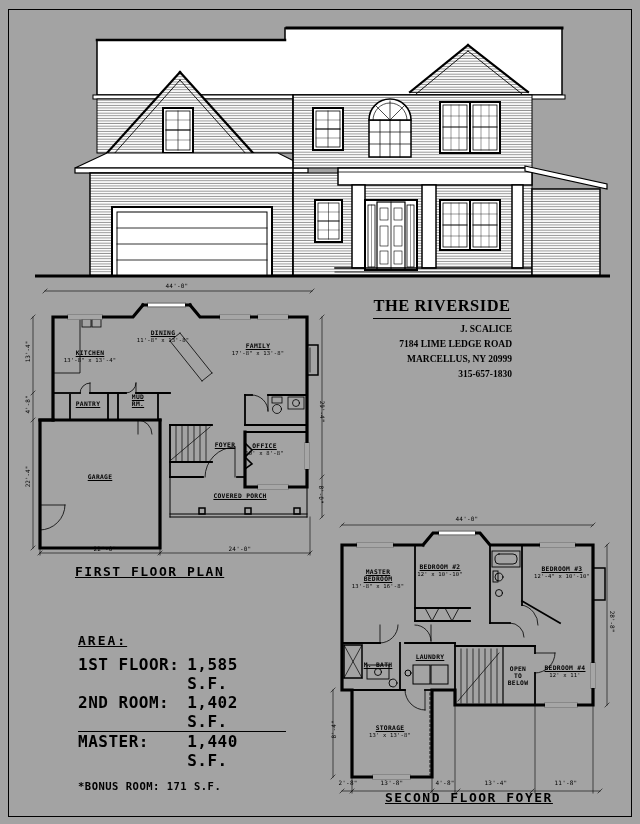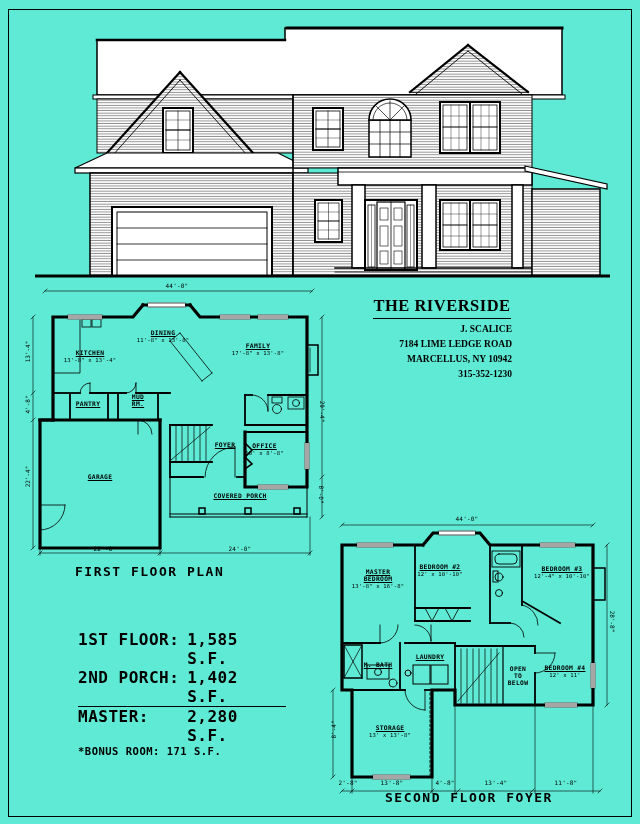--- a/index.html
+++ b/index.html
@@ -1,44 +1,44 @@
 <!DOCTYPE html>
 <html><head>
 <meta charset="utf-8">
 <style>
   html,body{margin:0;padding:0;background:#e8e8e8;}
-  .sheet{position:relative;width:640px;height:824px;background:#5eead4;color:#000;
+  .sheet{position:relative;width:640px;height:824px;background:#a3a3a3;color:#000;
          font-family:"DejaVu Sans Mono",monospace;overflow:hidden;}
   .abs{position:absolute;}
   .frame{position:absolute;left:8px;top:9px;width:622px;height:806px;border:1px solid #000;}
   
   .plan{position:absolute;}
   .room-label{position:absolute;text-align:center;line-height:1.15;}
   .room-label .nm{display:block;font-size:6.3px;font-weight:bold;letter-spacing:.3px;
                   text-decoration:underline;white-space:pre-line;}
   .room-label .dm{display:block;font-size:5.5px;letter-spacing:.2px;margin-top:1px;white-space:nowrap;}
   .dim{position:absolute;font-size:6px;letter-spacing:.2px;text-align:center;white-space:nowrap;}
   .vdim{position:absolute;font-size:6px;width:40px;text-align:center;white-space:nowrap;}
   .rot90{transform:rotate(90deg);}
   .rotm90{transform:rotate(-90deg);}
   .plan-title{position:absolute;font-size:13px;font-weight:bold;letter-spacing:1.5px;
-              white-space:nowrap;}
+              text-decoration:underline;white-space:nowrap;}
   
   .tb{position:absolute;left:372px;top:296px;width:140px;text-align:center;
       font-family:"Liberation Serif",serif;}
   .tb-title{display:inline-block;font-size:16.5px;font-weight:bold;letter-spacing:.5px;
             border-bottom:1.5px solid #000;padding-bottom:2px;margin-bottom:3px;}
   .tb-line{font-size:9.5px;line-height:15px;font-weight:bold;text-align:right;}
   
   .area{position:absolute;left:78px;top:630px;width:230px;font-weight:bold;}
   .area-h{display:inline-block;font-size:13px;letter-spacing:2px;text-decoration:underline;margin-bottom:7px;}
   .area-row{width:208px;font-size:16px;letter-spacing:.5px;line-height:19px;display:flex;}
   .area-row .lb{display:inline-block;width:112px;}
   .area-row.sum{border-bottom:1.5px solid #000;}
-  .area-note{font-size:10.5px;letter-spacing:.5px;}
+  .area-note{font-size:10.5px;letter-spacing:.5px;margin-top:10px;}
   svg{display:block;}
 </style>
 </head>
 <body>
 
 <div class="sheet">
   <div class="frame"></div>
 
   <svg class="abs" style="left:35px;top:20px" width="575" height="260" viewBox="0 0 575 260">
     <defs>
@@ -186,22 +186,22 @@
       <rect x="497" y="169" width="68" height="87" fill="url(#sid)" stroke-width="1.5"></rect>
 
       <line x1="0" y1="256" x2="575" y2="256" stroke-width="3"></line>
     </g>
   </svg>
 
   <div class="tb">
     <div><span class="tb-title">THE RIVERSIDE</span></div>
     <div class="tb-line">J. SCALICE</div>
     <div class="tb-line">7184 LIME LEDGE ROAD</div>
-    <div class="tb-line">MARCELLUS, NY 10942</div>
-    <div class="tb-line">315-352-1230</div>
+    <div class="tb-line">MARCELLUS, NY 20999</div>
+    <div class="tb-line">315-657-1830</div>
   </div>
 
   <div class="plan" style="left:30px;top:283px;width:300px;height:302px">
     <svg width="300" height="302" viewBox="0 0 300 302">
       <g stroke="#000" fill="none" stroke-linecap="square">
 
         <g stroke-width="0.6">
           <line x1="15" y1="8" x2="282" y2="8"></line>
           <line x1="13" y1="10" x2="17" y2="6"></line>
             <line x1="280" y1="10" x2="284" y2="6"></line>
@@ -378,31 +378,32 @@
     <div class="dim" style="left:45px;top:262px;width:60px">22'-0"</div>
     <div class="dim" style="left:180px;top:262px;width:60px">24'-0"</div>
     <div class="vdim rotm90" style="left:-23px;top:65px">13'-4"</div>
     <div class="vdim rotm90" style="left:-23px;top:118px">4'-8"</div>
     <div class="vdim rotm90" style="left:-23px;top:190px">22'-4"</div>
 
     <div class="plan-title" style="left:45px;top:281px">FIRST FLOOR PLAN</div>
   </div>
 
   <div class="area">
+    <div><span class="area-h">AREA:</span></div>
     <div class="area-row">
       <span class="lb">1ST FLOOR:</span>
       <span class="vl">1,585 S.F.</span>
     </div>
     <div class="area-row sum">
-      <span class="lb">2ND PORCH:</span>
+      <span class="lb">2ND ROOM:</span>
       <span class="vl">1,402 S.F.</span>
     </div>
     <div class="area-row">
       <span class="lb">MASTER:</span>
-      <span class="vl">2,280 S.F.</span>
+      <span class="vl">1,440 S.F.</span>
     </div>
     <div class="area-note">*BONUS ROOM: 171 S.F.</div>
   </div>
 
   <div class="plan" style="left:325px;top:513px;width:305px;height:305px">
     <svg width="305" height="305" viewBox="0 0 305 305">
       <g stroke="#000" fill="none" stroke-linecap="square">
 
         <g stroke-width="0.6">
           <line x1="17" y1="12" x2="268" y2="12"></line>

